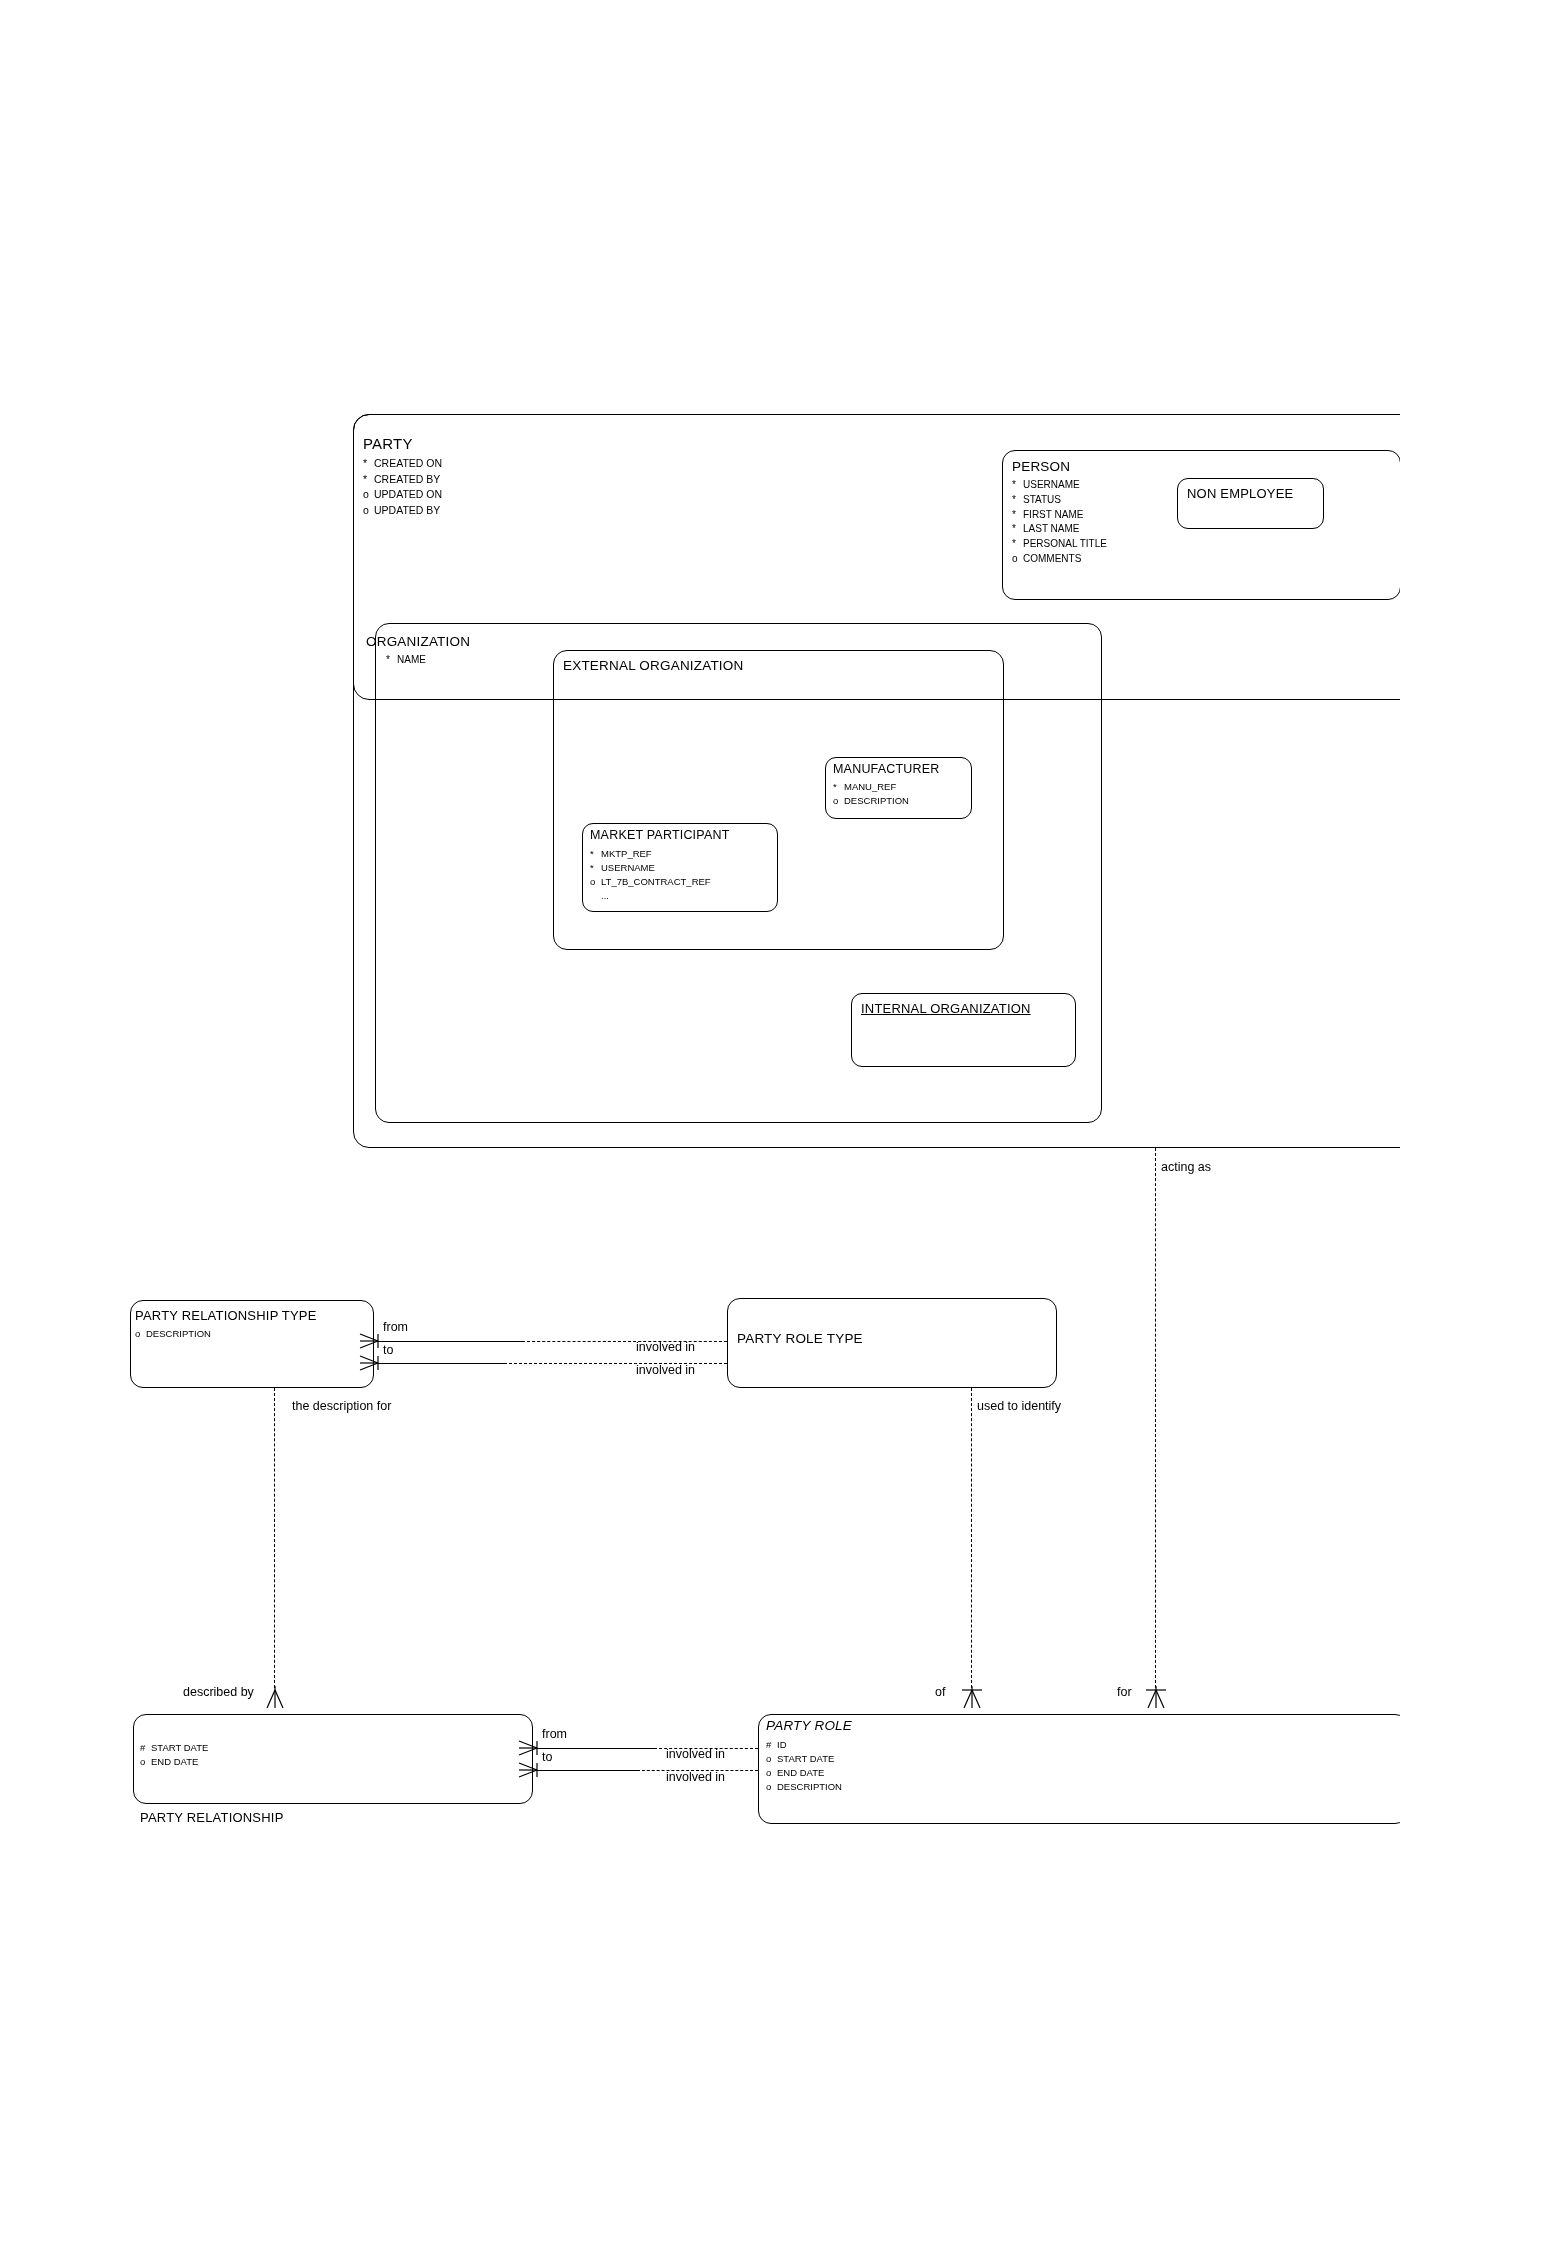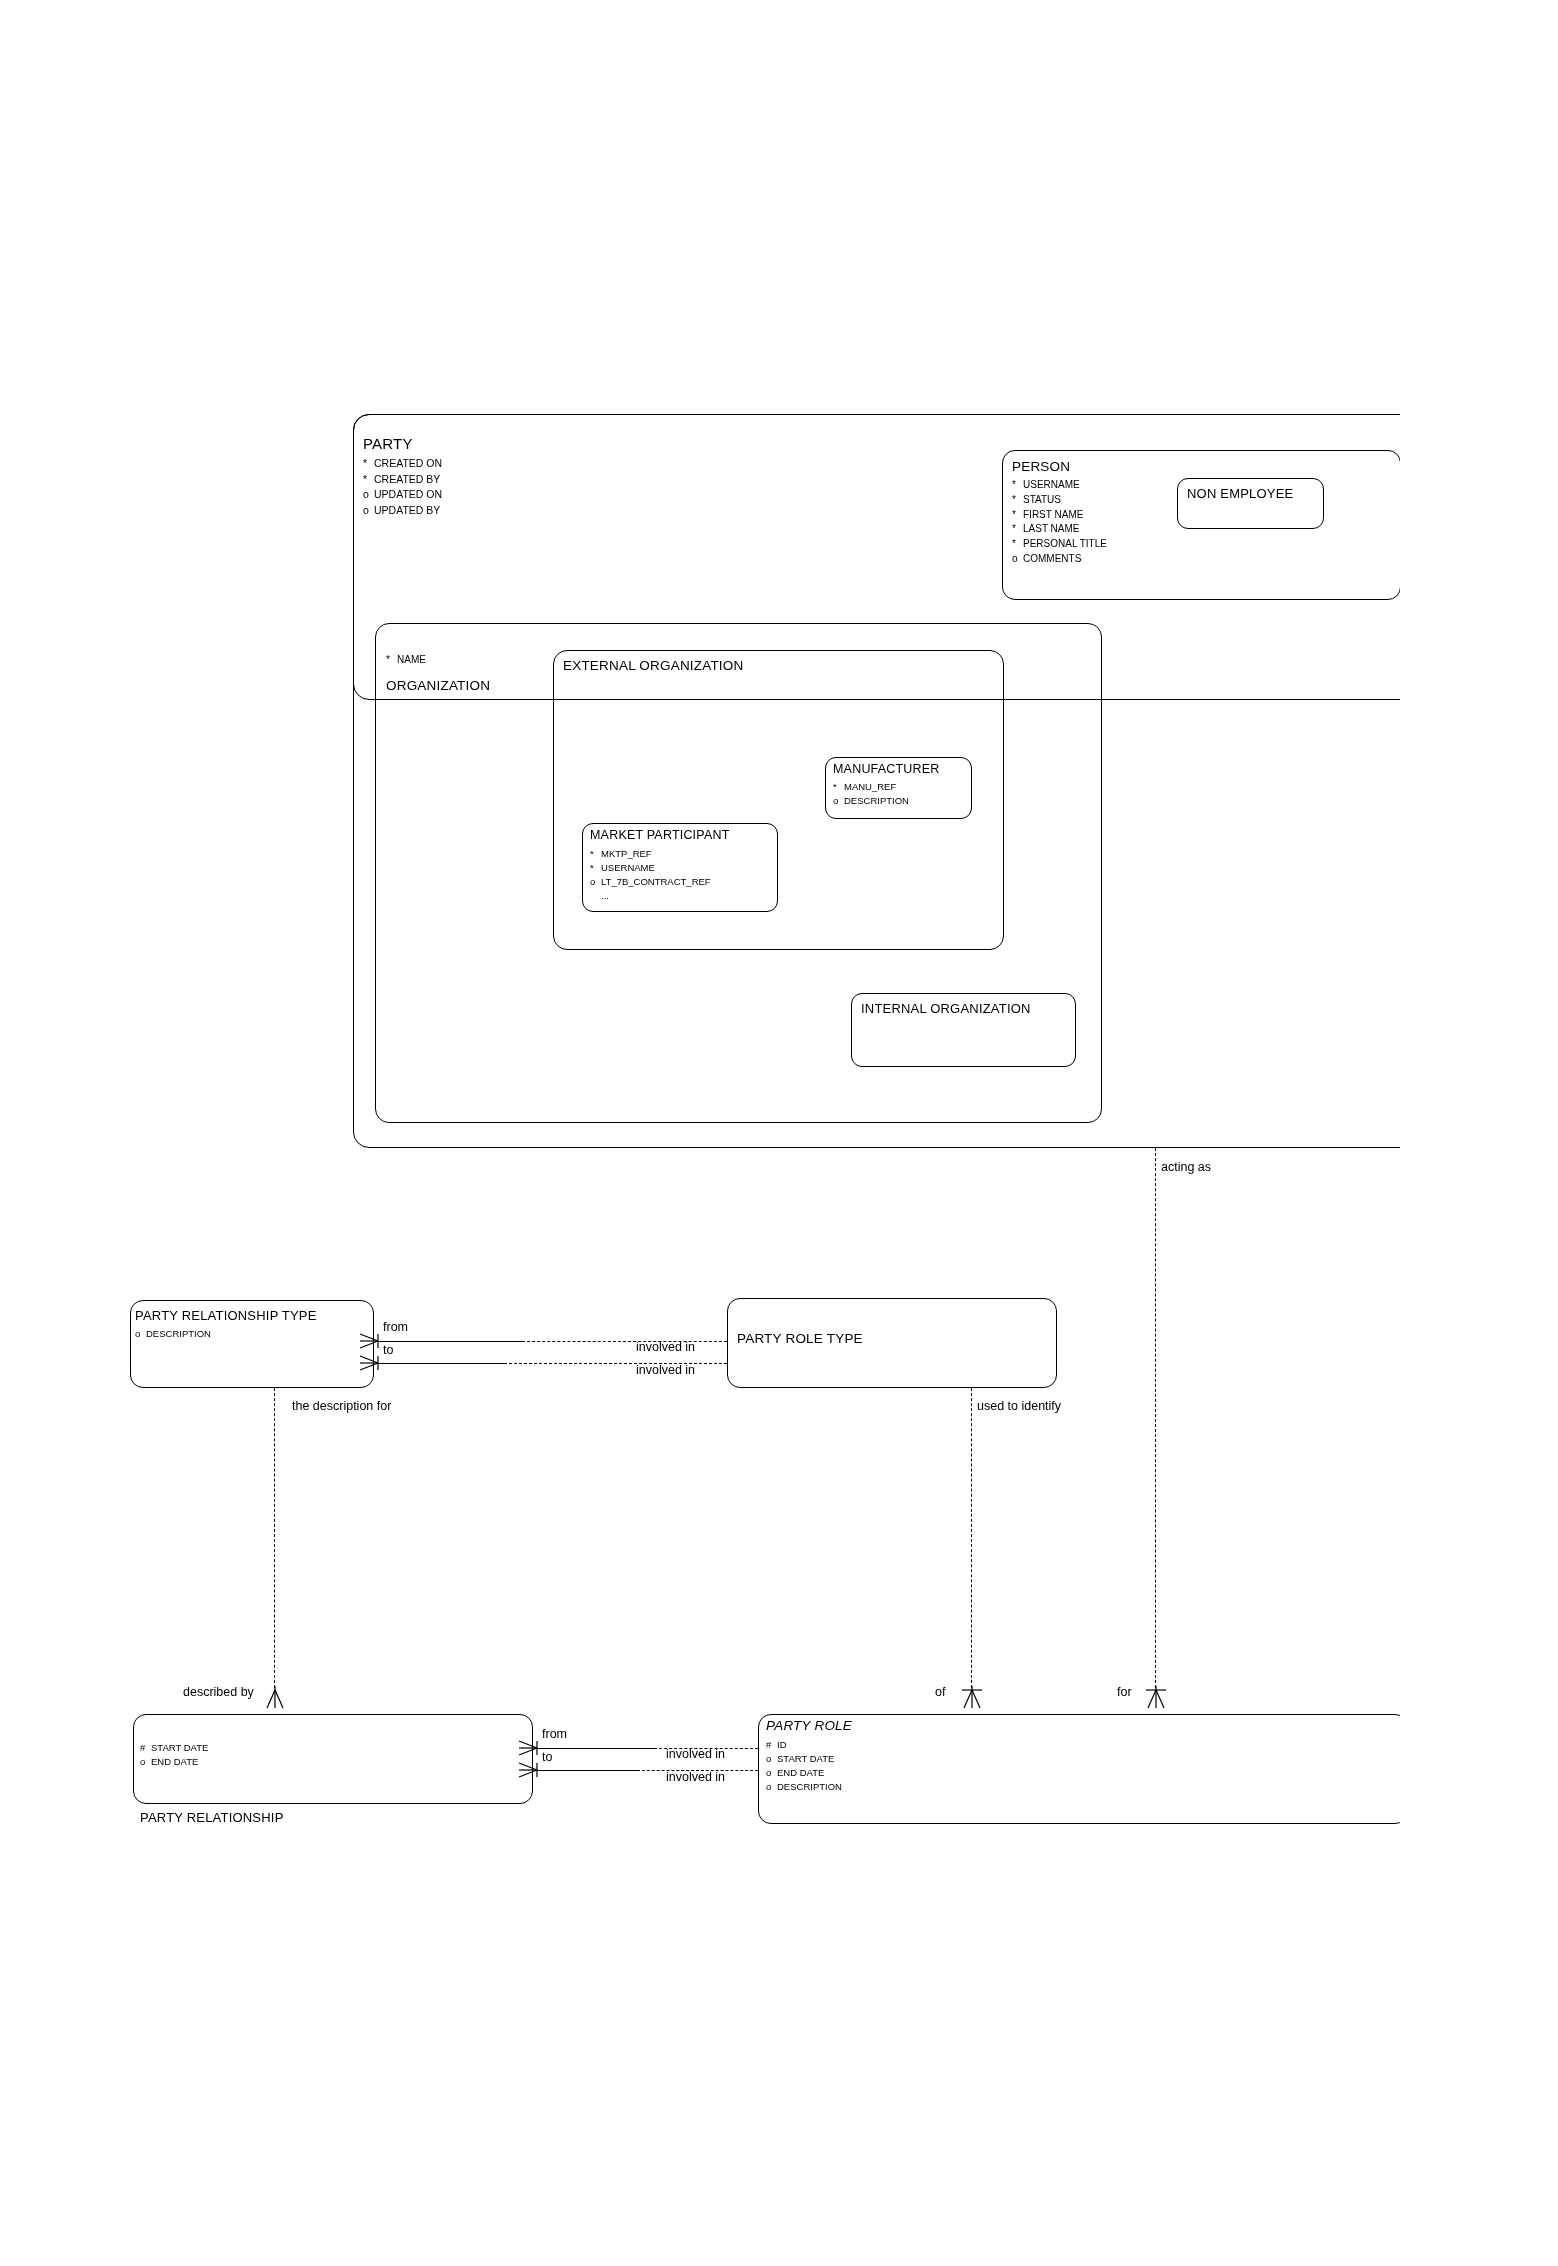--- a/index.html
+++ b/index.html
@@ -95,21 +95,21 @@
     <div><span class="mk">*</span><span>FIRST NAME</span></div>
     <div><span class="mk">*</span><span>LAST NAME</span></div>
     <div><span class="mk">*</span><span>PERSONAL TITLE</span></div>
     <div><span class="mk">o</span><span>COMMENTS</span></div>
   </div>
 
   <div class="entity" style="left:1177px; top:478px; width:147px; height:51px; border-radius:11px;"></div>
   <div class="ename" style="left:1187px; top:486px; font-size:13px;">NON EMPLOYEE</div>
 
   <div class="entity" style="left:375px; top:623px; width:727px; height:500px; border-radius:14px;"></div>
-  <div class="ename" style="left:386px; top:634px; font-size:13.5px;margin-top:44px;">ORGANIZATION</div>
+  <div class="ename" style="left:366px; top:634px; font-size:13.5px;">ORGANIZATION</div>
   <div class="attrs" style="left:386px; top:653px; font-size:10px;">
     <div><span class="mk">*</span><span>NAME</span></div>
   </div>
 
   <div class="entity" style="left:553px; top:650px; width:451px; height:300px; border-radius:14px;"></div>
   <div class="ename" style="left:563px; top:658px; font-size:13.5px;">EXTERNAL ORGANIZATION</div>
 
   <div class="entity" style="left:825px; top:757px; width:147px; height:62px; border-radius:11px;"></div>
   <div class="ename" style="left:833px; top:762px; font-size:12.5px;">MANUFACTURER</div>
   <div class="attrs" style="left:833px; top:780px; font-size:9.5px;">
@@ -120,21 +120,21 @@
   <div class="entity" style="left:582px; top:823px; width:196px; height:89px; border-radius:11px;"></div>
   <div class="ename" style="left:590px; top:828px; font-size:12.5px;">MARKET PARTICIPANT</div>
   <div class="attrs" style="left:590px; top:847px; font-size:9.5px;">
     <div><span class="mk">*</span><span>MKTP_REF</span></div>
     <div><span class="mk">*</span><span>USERNAME</span></div>
     <div><span class="mk">o</span><span>LT_7B_CONTRACT_REF</span></div>
     <div><span class="mk"></span><span>...</span></div>
   </div>
 
   <div class="entity" style="left:851px; top:993px; width:225px; height:74px; border-radius:11px;"></div>
-  <div class="ename" style="left:861px; top:1001px; font-size:13px;">INTERNAL ORGANIZATION</div>
+  <div class="ename" style="left:861px; top:1001px; font-size:13px;text-decoration:underline;">INTERNAL ORGANIZATION</div>
 
   <div class="vdash" style="left:1155px; top:1148px; height:540px;"></div>
   <div class="rlabel" style="left:1161px; top:1161px;">acting as</div>
 
   <svg class="crow" style="left:1141px; top:1686px;" width="30" height="32" viewBox="0 0 30 32">
     <line x1="5" y1="4" x2="25" y2="4" stroke="#000" stroke-width="1.2"></line>
     <line x1="15" y1="0" x2="15" y2="4" stroke="#000" stroke-width="1.2"></line>
     <line x1="15" y1="4" x2="7" y2="22" stroke="#000" stroke-width="1.2"></line>
     <line x1="15" y1="4" x2="15" y2="22" stroke="#000" stroke-width="1.2"></line>
     <line x1="15" y1="4" x2="23" y2="22" stroke="#000" stroke-width="1.2"></line>

